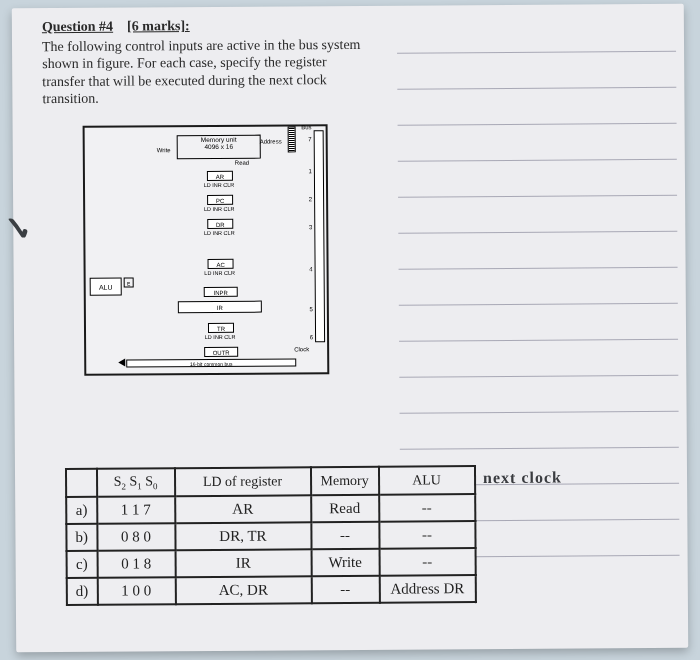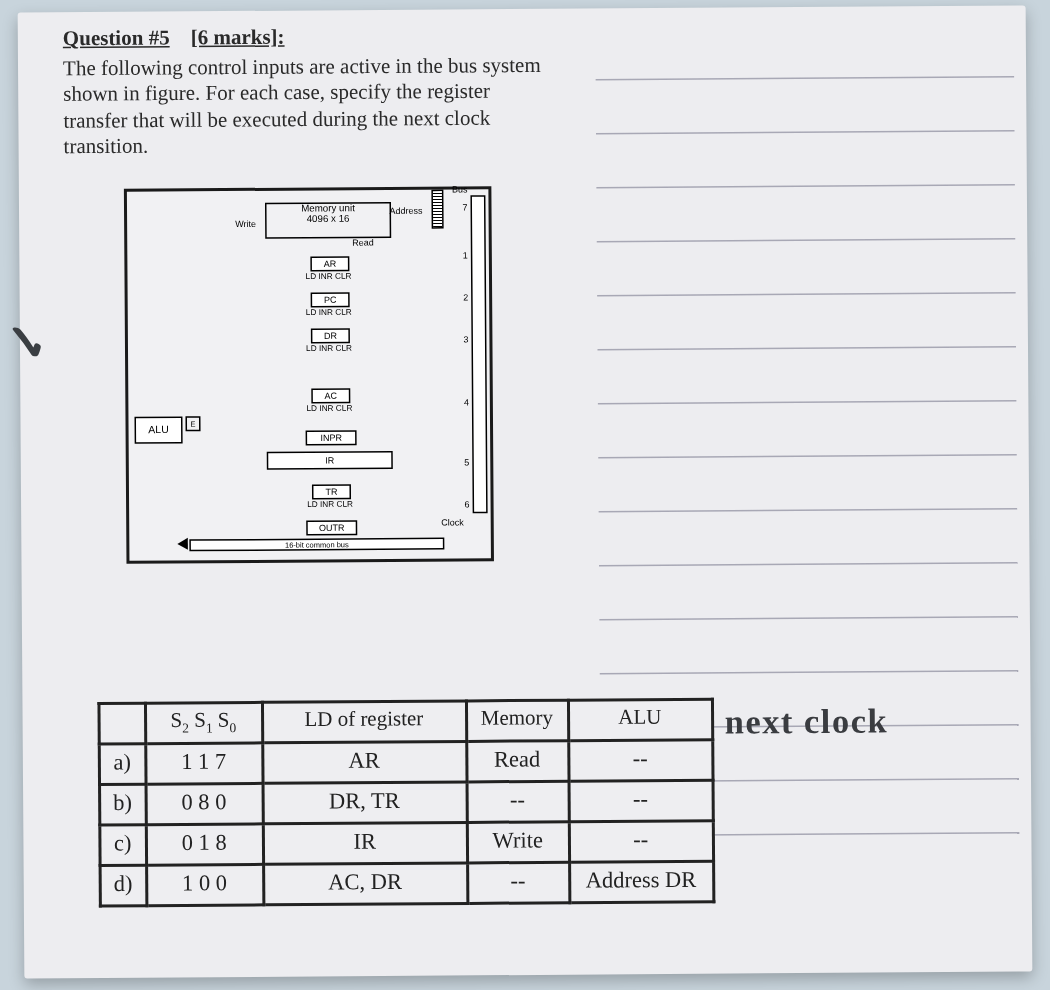--- a/index.html
+++ b/index.html
@@ -127,21 +127,21 @@
     .col-ld { width: 136px; }
     .col-mem { width: 68px; }
     .col-alu { width: 96px; }
     .row-letter { width: 22px; font-weight: normal; }
     .sub { font-size: 9px; vertical-align: sub; }
     .handwriting {
       position: absolute;
       left: 468px;
       top: 464px;
       font-family: "Comic Sans MS", cursive;
-      font-size: 23px;
+      font-size: 16px;
       color: #3a3c40;
       font-weight: bold;
       letter-spacing: 1px;
     }
   </style>
 </head>
 <body>
 
 <div class="photo-area">
 
@@ -157,21 +157,21 @@
       <div class="line"></div>
     <div class="line"></div>
       <div class="line"></div>
       <div class="line"></div>
     <div class="line"></div>
       <div class="line"></div>
       <div class="line"></div>
   </div>
 
   <div class="question-header">
-    <span class="question-title">Question #5</span>
+    <span class="question-title">Question #4</span>
     &nbsp;&nbsp;
     <span class="question-title">[6 marks]:</span>
     <div class="question-body">The following control inputs are active in the bus system shown in figure. For each case, specify the register transfer that will be executed during the next clock transition.</div>
   </div>
 
   <div class="checkmark">✓</div>
 
   <div class="diagram">
     <div class="dg-bus-label">Bus</div>
     <div class="dg-mux"></div>

